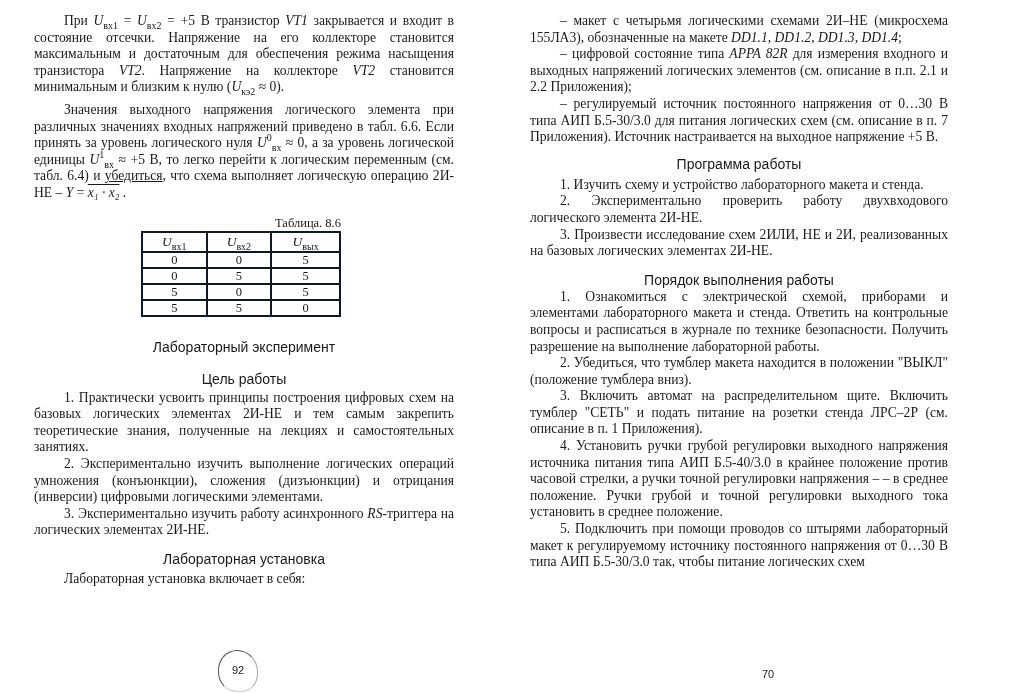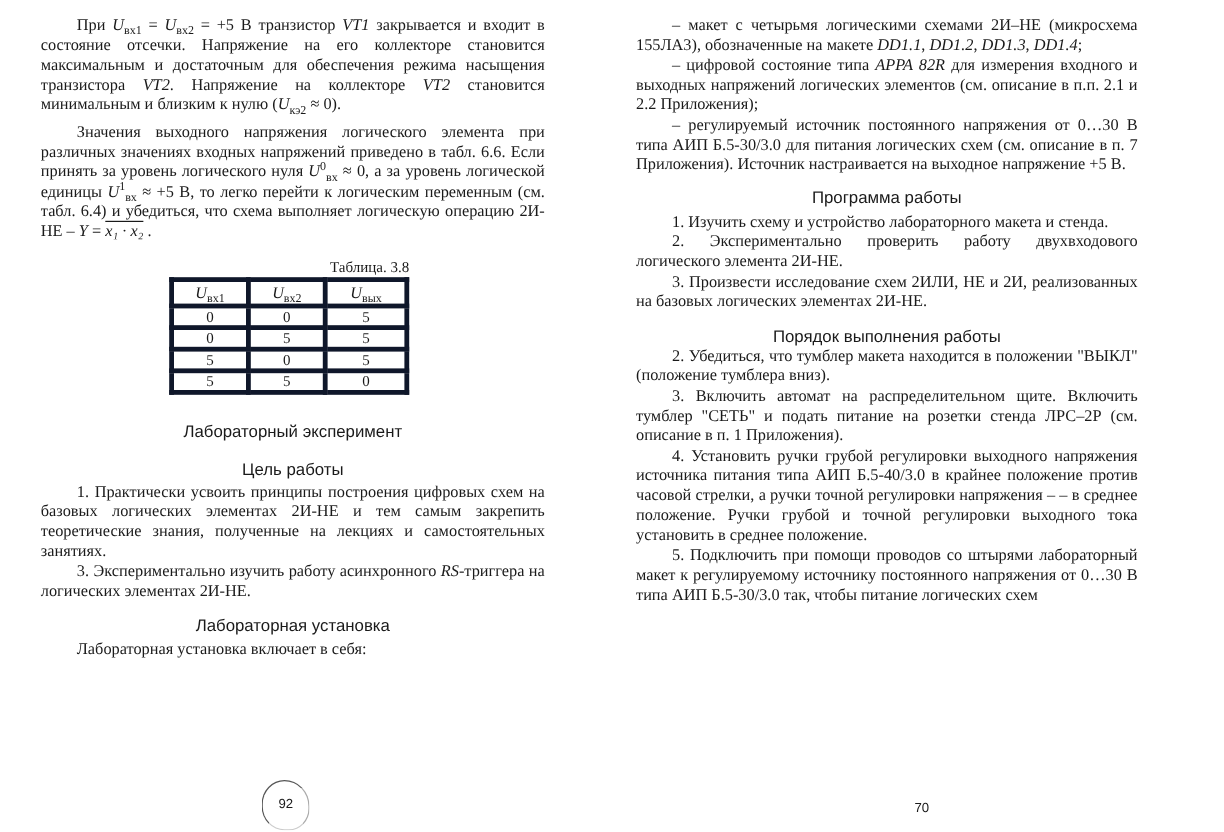--- a/index.html
+++ b/index.html
@@ -8,43 +8,43 @@
   .page { position: absolute; top: 0; height: 693px; }
   .page-left { left: 0; width: 510px; }
   .page-right { left: 510px; width: 510px; }
   .col { position: absolute; }
   .page-left .col { left: 34px; width: 420px; top: 12px; }
   .page-right .col { left: 20px; width: 418px; top: 12px; }
   p { margin: 0; font-size: 13.6px; line-height: 16.6px; text-align: justify; text-indent: 30px; }
   .i { font-style: italic; }
   sub, sup { font-size: 10px; line-height: 0; }
   .ovl { text-decoration: overline; }
-  .und { }
+  .und { text-decoration: underline; }
   h2 { margin: 0; font-family: Liberation Sans, sans-serif; font-weight: normal;
        font-size: 14px; text-align: center; }
   .caption { font-size: 12.5px; text-align: right; width: 200px; margin-left: 107px; margin-top: 14px; }
   table.truth { border-collapse: collapse; margin-left: 107px; width: 200px; font-size: 12.5px; }
-  table.truth td, table.truth th { border: 4px solid #0f172a; text-align: center; padding: 0; height: 14px; line-height: 14px; font-weight: normal; }
+  table.truth td, table.truth th { border: 2px solid #0f172a; text-align: center; padding: 0; height: 14px; line-height: 14px; font-weight: normal; }
   table.truth th { font-size: 13.5px; height: 18px; }
   .pagenum { position: absolute; font-family: "Liberation Sans", "DejaVu Sans", sans-serif; font-size: 11px; }
   .pagenum-left { left: 232px; top: 664px; }
   .pagenum-right { left: 252px; top: 668px; }
   .circle-mark { position: absolute; left: 218px; top: 650px; width: 38px; height: 40px; border: 1px solid #555;
                  border-radius: 50% 55% 45% 50%; border-bottom-color: #ccc; border-right-color: #aaa; }
 </style>
 </head>
 <body>
 
 <div class="page page-left">
   <div class="col">
     <p style="margin-top:1px"><span>При </span><span class="i">U</span><sub>вх1</sub><span> = </span><span class="i">U</span><sub>вх2</sub><span> = +5 В транзистор </span><span class="i">VT1</span><span> закрывается и входит в состояние отсечки. Напряжение на его коллекторе становится максимальным и достаточным для обеспечения режима насыщения транзистора </span><span class="i">VT2</span><span>. Напряжение на коллекторе </span><span class="i">VT2</span><span> становится минимальным и близким к нулю (</span><span class="i">U</span><sub>кэ2</sub><span> ≈ 0).</span></p>
 
     <p style="margin-top:6px"><span>Значения выходного напряжения логического элемента при различных значениях входных напряжений приведено в табл. 6.6. Если принять за уровень логического нуля </span><span class="i">U</span><sup>0</sup><sub>вх</sub><span> ≈ 0, а за уровень логической единицы </span><span class="i">U</span><sup>1</sup><sub>вх</sub><span> ≈ +5 В, то легко перейти к логическим переменным (см. табл. 6.4) и </span><span class="und">убедиться</span><span>, что схема выполняет логическую операцию 2И-НЕ – </span><span class="i">Y</span><span> = </span><span class="i ovl">x₁ · x₂</span><span> .</span></p>
 
-    <div class="caption">Таблица. 3.8</div>
+    <div class="caption">Таблица. 8.6</div>
     <table class="truth">
       <tbody>
           <tr>
         <th><span class="i">U</span><sub>вх1</sub></th>
         <th><span class="i">U</span><sub>вх2</sub></th>
         <th><span class="i">U</span><sub>вых</sub></th>
       </tr>
       <tr>
         <td>0</td>
         <td>0</td>
@@ -64,20 +64,21 @@
         <td>5</td>
         <td>5</td>
         <td>0</td>
       </tr>
     </tbody>
       </table>
 
     <h2 style="margin-top:22px">Лабораторный эксперимент</h2>
     <h2 style="margin-top:16px; margin-bottom:3px">Цель работы</h2>
     <p>1. Практически усвоить принципы построения цифровых схем на базовых логических элементах 2И-НЕ и тем самым закрепить теоретические знания, полученные на лекциях и самостоятельных занятиях.</p>
+    <p>2. Экспериментально изучить выполнение логических операций умножения (конъюнкции), сложения (дизъюнкции) и отрицания (инверсии) цифровыми логическими элементами.</p>
     <p><span>3. Экспериментально изучить работу асинхронного </span><span class="i">RS</span><span>-триггера на логических элементах 2И-НЕ.</span></p>
 
     <h2 style="margin-top:12px; margin-bottom:4px">Лабораторная установка</h2>
     <p>Лабораторная установка включает в себя:</p>
   </div>
   <div class="circle-mark"></div>
   <div class="pagenum pagenum-left">92</div>
 </div>
 
 <div class="page page-right">
@@ -85,19 +86,20 @@
     <p style="margin-top:1px"><span>– макет с четырьмя логическими схемами 2И–НЕ (микросхема 155ЛА3), обозначенные на макете </span><span class="i">DD1.1</span>, <span class="i">DD1.2</span>, <span class="i">DD1.3</span>, <span class="i">DD1.4</span><span>;</span></p>
     <p><span>– цифровой состояние типа </span><span class="i">APPA 82R</span><span> для измерения входного и выходных напряжений логических элементов (см. описание в п.п. 2.1 и 2.2 Приложения);</span></p>
     <p>– регулируемый источник постоянного напряжения от 0…30 В типа АИП Б.5-30/3.0 для питания логических схем (см. описание в п. 7 Приложения). Источник настраивается на выходное напряжение +5 В.</p>
 
     <h2 style="margin-top:10px; margin-bottom:5px">Программа работы</h2>
     <p>1. Изучить схему и устройство лабораторного макета и стенда.</p>
     <p>2. Экспериментально проверить работу двухвходового логического элемента 2И-НЕ.</p>
     <p>3. Произвести исследование схем 2ИЛИ, НЕ и 2И, реализованных на базовых логических элементах 2И-НЕ.</p>
 
     <h2 style="margin-top:12px; margin-bottom:1px">Порядок выполнения работы</h2>
+    <p>1. Ознакомиться с электрической схемой, приборами и элементами лабораторного макета и стенда. Ответить на контрольные вопросы и расписаться в журнале по технике безопасности. Получить разрешение на выполнение лабораторной работы.</p>
     <p>2. Убедиться, что тумблер макета находится в положении "ВЫКЛ" (положение тумблера вниз).</p>
     <p>3. Включить автомат на распределительном щите. Включить тумблер "СЕТЬ" и подать питание на розетки стенда ЛРС–2Р (см. описание в п. 1 Приложения).</p>
     <p>4. Установить ручки грубой регулировки выходного напряжения источника питания типа АИП Б.5-40/3.0 в крайнее положение против часовой стрелки, а ручки точной регулировки напряжения – – в среднее положение. Ручки грубой и точной регулировки выходного тока установить в среднее положение.</p>
     <p>5. Подключить при помощи проводов со штырями лабораторный макет к регулируемому источнику постоянного напряжения от 0…30 В типа АИП Б.5-30/3.0 так, чтобы питание логических схем</p>
   </div>
   <div class="pagenum pagenum-right">70</div>
 </div>
 
 </body></html>

